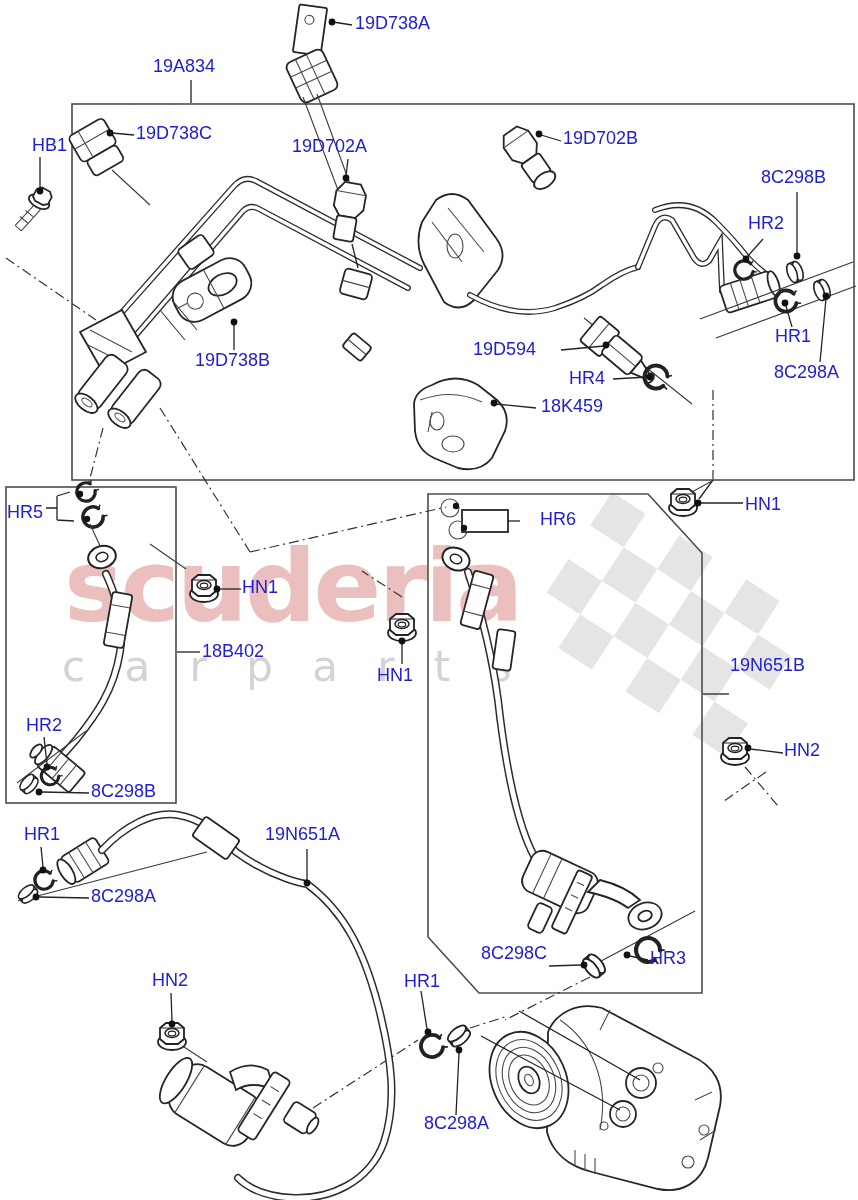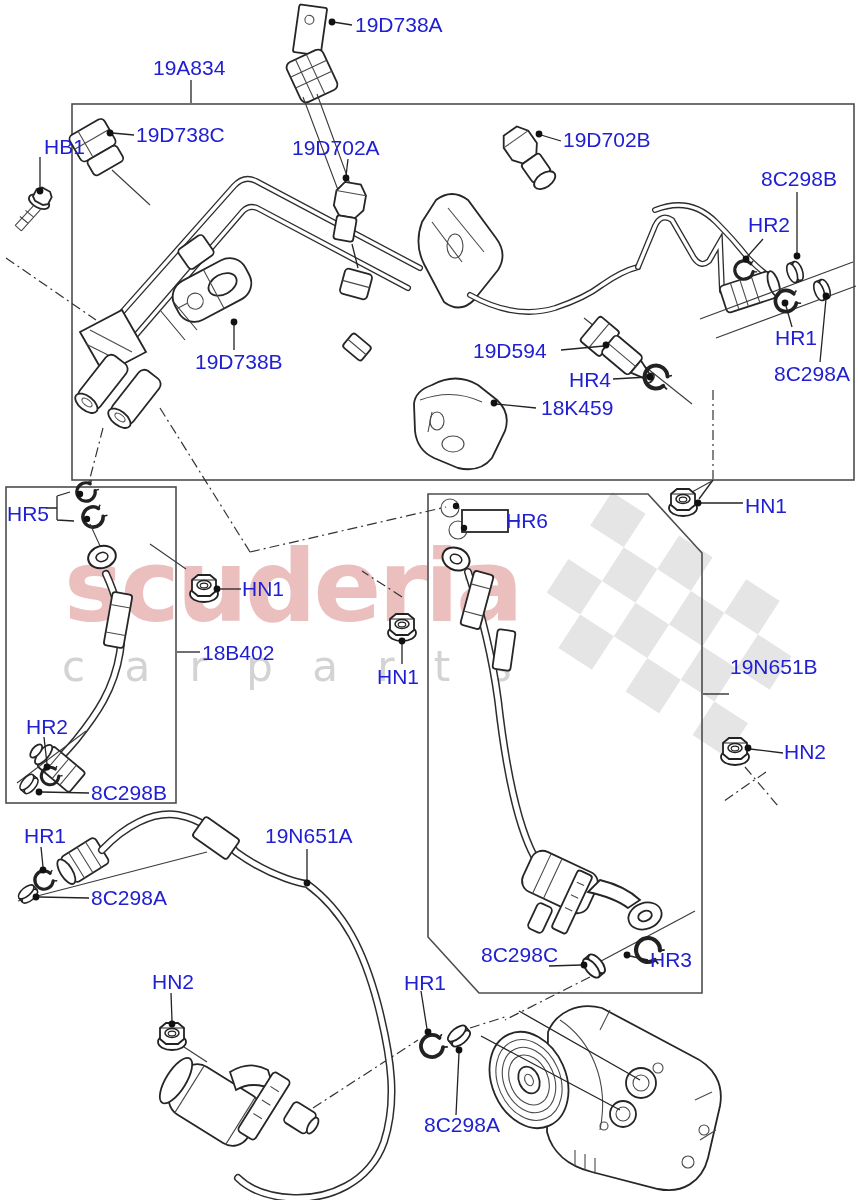--- a/index.html
+++ b/index.html
@@ -4,21 +4,21 @@
 <style>
   html,body{margin:0;padding:0;background:#fff;}
   .stage{position:relative;width:858px;height:1200px;background:#fff;overflow:hidden;
          font-family:"Liberation Sans",sans-serif;}
   .wm-brand{position:absolute;left:64px;top:528px;font-family:"DejaVu Sans",sans-serif;
             font-weight:bold;font-size:100px;letter-spacing:-3px;color:rgba(210,102,102,0.42);
             z-index:1;user-select:none;}
   .wm-sub{position:absolute;left:62px;top:642px;font-family:"DejaVu Sans",sans-serif;
           font-size:42px;letter-spacing:13px;color:#d3d3d3;z-index:1;user-select:none;}
   svg.linework{position:absolute;left:0;top:0;z-index:2;}
-  .lbl{position:absolute;z-index:3;font-size:21px;color:#2020d2;white-space:nowrap;line-height:1;}
+  .lbl{position:absolute;z-index:3;font-size:18px;color:#2020d2;white-space:nowrap;line-height:1;}
   .tube-o{stroke:#2d2d2d;stroke-width:8;fill:none;stroke-linecap:round;}
   .tube-i{stroke:#ffffff;stroke-width:5;fill:none;stroke-linecap:round;}
   .pipe-o{stroke:#2d2d2d;stroke-width:6;fill:none;stroke-linecap:round;}
   .pipe-i{stroke:#ffffff;stroke-width:3.4;fill:none;stroke-linecap:round;}
   .ln{stroke:#232323;stroke-width:1.3;fill:none;}
   .thin{stroke:#3a3a3a;stroke-width:1.1;fill:none;}
   .dash{stroke:#333;stroke-width:1.2;fill:none;stroke-dasharray:10 4 2 4;}
   .part{stroke:#262626;stroke-width:1.8;fill:#fff;}
   .det{stroke:#4a4a4a;stroke-width:1.1;fill:none;}
   .box{stroke:#4d4d4d;stroke-width:1.6;fill:none;}
@@ -415,35 +415,35 @@
         <circle class="dot" cx="584" cy="965" r="3.4"></circle>
       <path class="ln" d="M648,960 L630,956"></path>
         <circle class="dot" cx="627" cy="955" r="3.4"></circle>
       <path class="ln" d="M456,1115 L459,1053"></path>
         <circle class="dot" cx="459" cy="1050" r="3.4"></circle>
     </g>
   </svg>
 
   <div class="lbl" style="left:355px;top:14px">19D738A</div>
   <div class="lbl" style="left:153px;top:57px">19A834</div>
-  <div class="lbl" style="left:44px;top:136px">HB1</div>
+  <div class="lbl" style="left:32px;top:136px">HB1</div>
   <div class="lbl" style="left:136px;top:124px">19D738C</div>
   <div class="lbl" style="left:292px;top:137px">19D702A</div>
   <div class="lbl" style="left:563px;top:129px">19D702B</div>
   <div class="lbl" style="left:761px;top:168px">8C298B</div>
   <div class="lbl" style="left:748px;top:214px">HR2</div>
   <div class="lbl" style="left:775px;top:327px">HR1</div>
   <div class="lbl" style="left:774px;top:363px">8C298A</div>
   <div class="lbl" style="left:195px;top:351px">19D738B</div>
   <div class="lbl" style="left:473px;top:340px">19D594</div>
   <div class="lbl" style="left:569px;top:369px">HR4</div>
   <div class="lbl" style="left:541px;top:397px">18K459</div>
   <div class="lbl" style="left:745px;top:495px">HN1</div>
   <div class="lbl" style="left:7px;top:503px">HR5</div>
-  <div class="lbl" style="left:506px;top:510px">HR6</div>
+  <div class="lbl" style="left:540px;top:510px">HR6</div>
   <div class="lbl" style="left:242px;top:578px">HN1</div>
   <div class="lbl" style="left:377px;top:666px">HN1</div>
   <div class="lbl" style="left:202px;top:642px">18B402</div>
   <div class="lbl" style="left:730px;top:656px">19N651B</div>
   <div class="lbl" style="left:26px;top:716px">HR2</div>
   <div class="lbl" style="left:91px;top:782px">8C298B</div>
   <div class="lbl" style="left:784px;top:741px">HN2</div>
   <div class="lbl" style="left:24px;top:825px">HR1</div>
   <div class="lbl" style="left:91px;top:887px">8C298A</div>
   <div class="lbl" style="left:265px;top:825px">19N651A</div>

